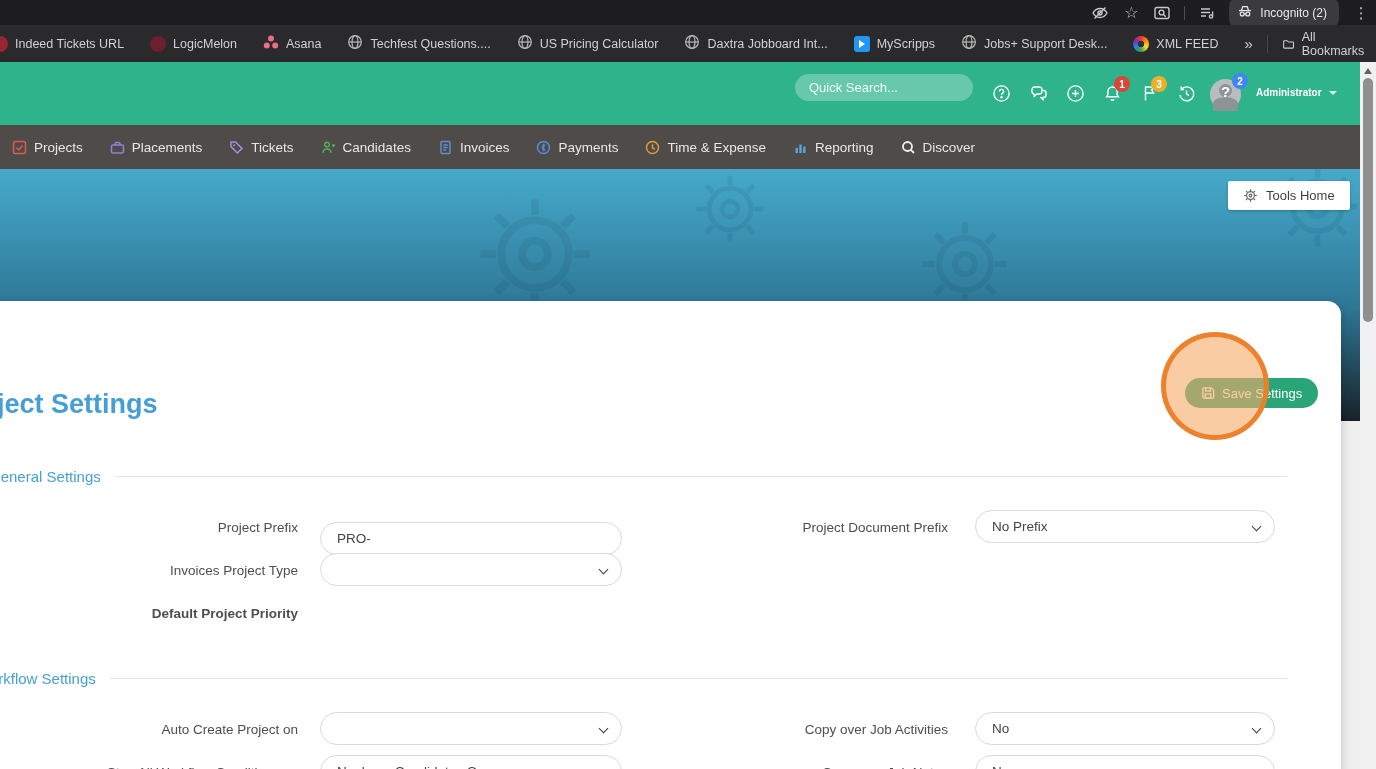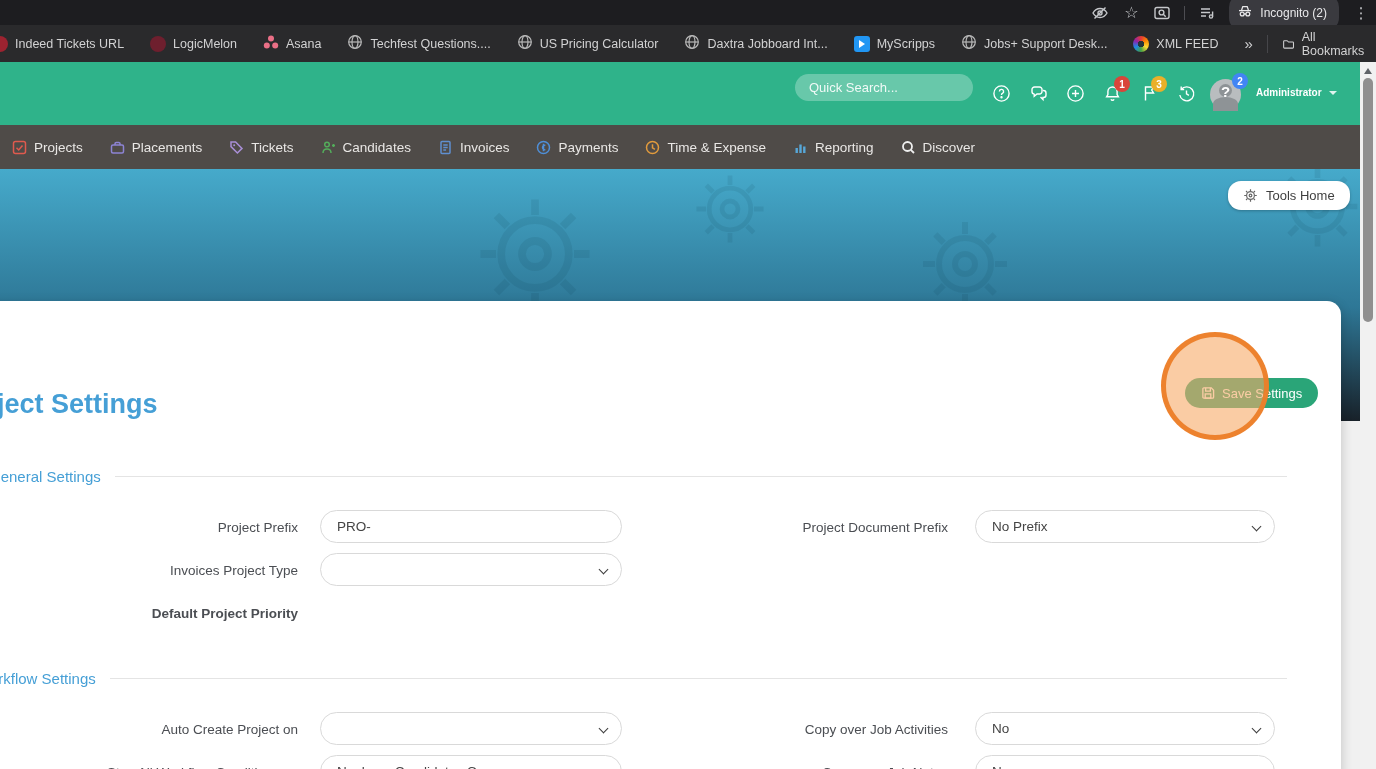--- a/index.html
+++ b/index.html
@@ -57,28 +57,28 @@
   .nav-item{display:flex;align-items:center;gap:7px;cursor:pointer;}
   .nav-label{color:#e9e7e5;font-size:13.5px;white-space:nowrap;}
   .nic{width:15px;height:15px;flex:none;}
   .c-red{color:#e05a4e;} .c-purple{color:#8d84d4;} .c-lav{color:#a98fd6;} .c-green{color:#53ad5b;}
   .c-blue{color:#5f8fd0;} .c-blue2{color:#4f8fd8;} .c-orange{color:#e29b3d;} .c-sky{color:#57a7d8;} .c-white{color:#efefef;}
 
   
   .hero{position:absolute;left:0;top:169px;width:1360px;height:252px;
         background:linear-gradient(180deg,#46aacb 0%,#2e7796 55%,#182129 100%);overflow:hidden;}
   .gear-w{position:absolute;opacity:.09;color:#06303f;}
-  .toolshome{position:absolute;left:1228px;top:181px;height:29px;border-radius:13px;background:#fff;
+  .toolshome{position:absolute;left:1228px;top:181px;height:29px;border-radius:2px;background:#fff;
              display:flex;align-items:center;gap:8px;padding:0 15px;box-shadow:0 1px 3px rgba(0,0,0,.25);cursor:pointer;z-index:4;}
   .toolshome span{font-size:13px;color:#3f3f3f;}
 
   
   .panel{position:absolute;left:-90px;top:301px;width:1431px;height:500px;background:#fff;
          border-top-right-radius:14px;box-shadow:0 3px 12px rgba(0,0,0,.2);z-index:2;}
-  .z3{z-index:3;}
+  .z3{z-index:3;margin-top:12px;}
   .page-title{position:absolute;left:-48px;top:389px;font-size:27px;font-weight:600;color:#459fd6;z-index:3;}
   .sec-head{position:absolute;display:flex;align-items:center;gap:14px;z-index:3;}
   .sec-title{font-size:15px;color:#459fd6;white-space:nowrap;}
   .sec-line{flex:1;height:1px;background:#e4e4e4;}
 
   .flabel{position:absolute;width:258px;text-align:right;font-size:13.5px;color:#4b4e53;z-index:3;white-space:nowrap;}
   .field{position:absolute;width:302px;height:33px;border:1px solid #d9d9d9;border-radius:17px;background:#fff;
          display:flex;align-items:center;padding:0 16px;font-size:13.5px;color:#444;z-index:3;}
   .field.sel{padding-right:30px;cursor:pointer;position:absolute;}
   .chev{position:absolute;right:14px;top:12px;width:7px;height:7px;border-right:1.7px solid #3c3c3c;border-bottom:1.7px solid #3c3c3c;transform:rotate(45deg);}

